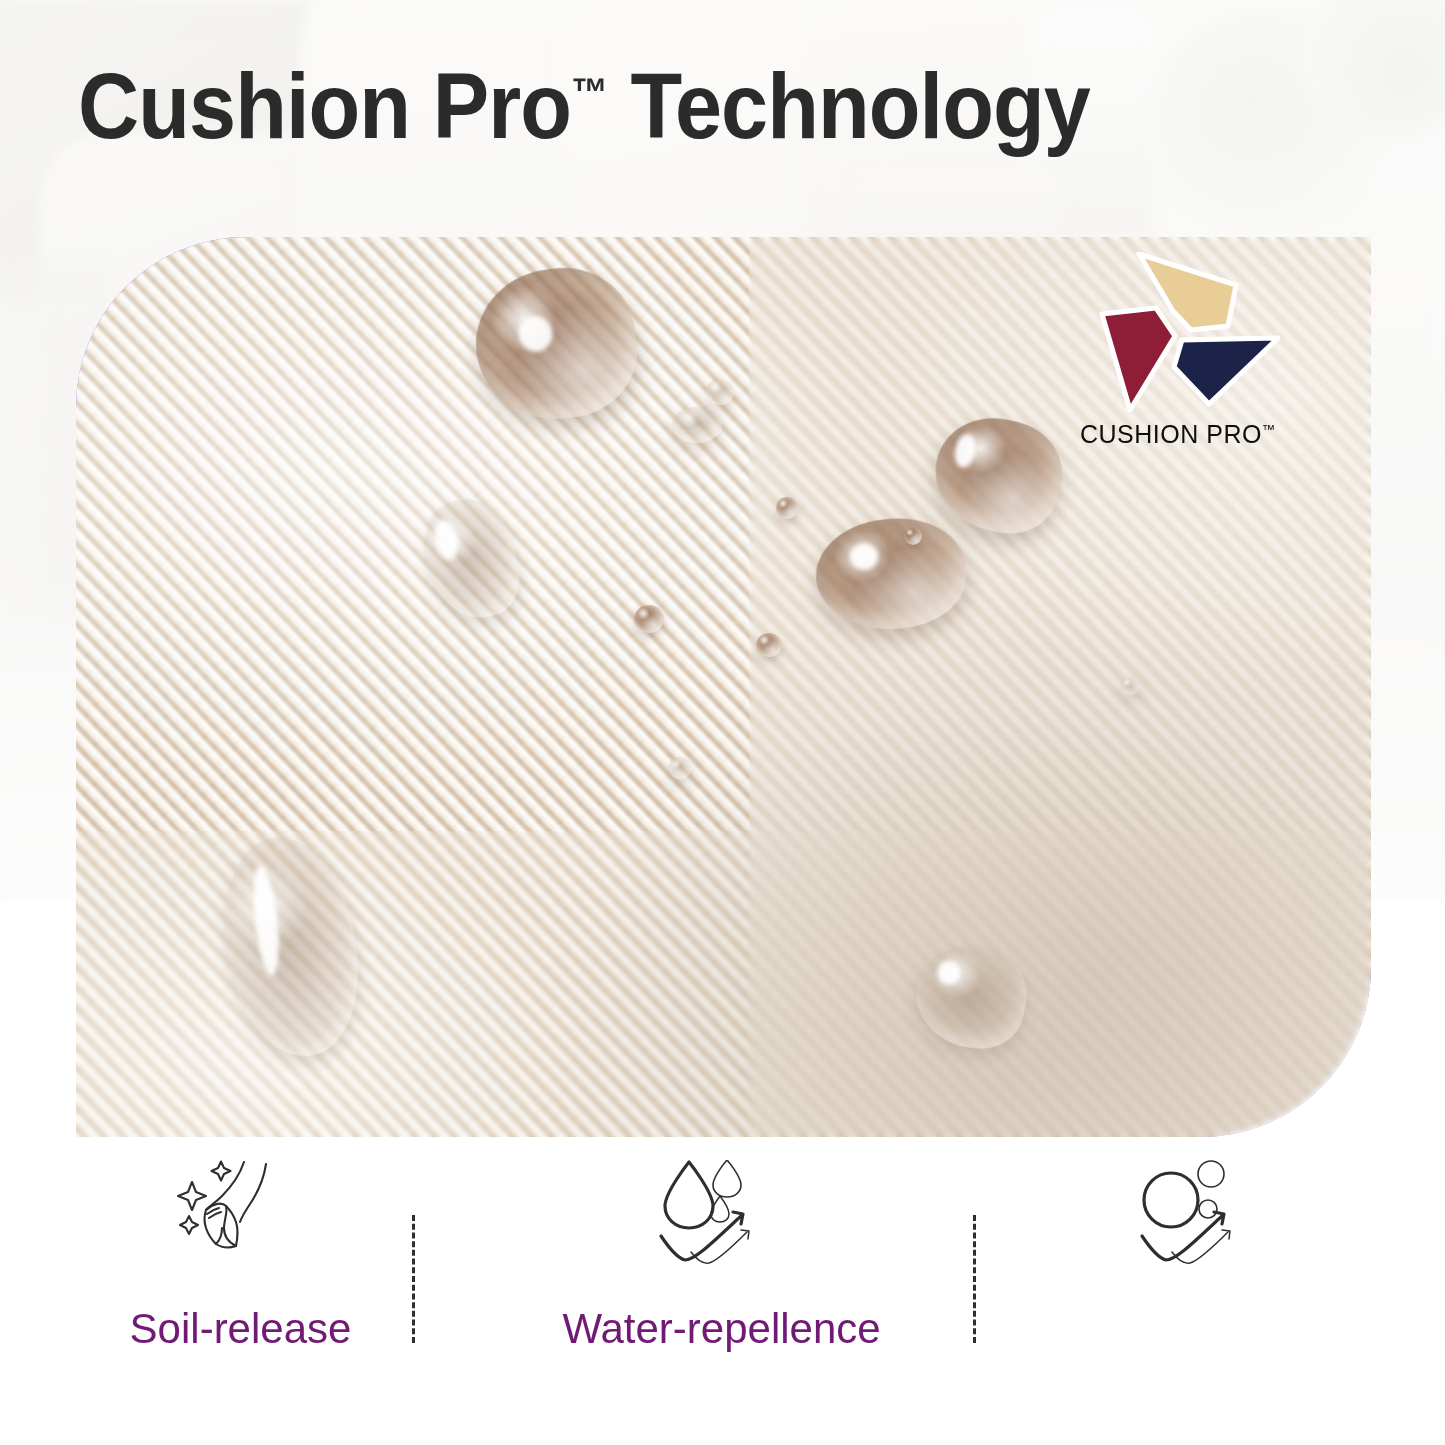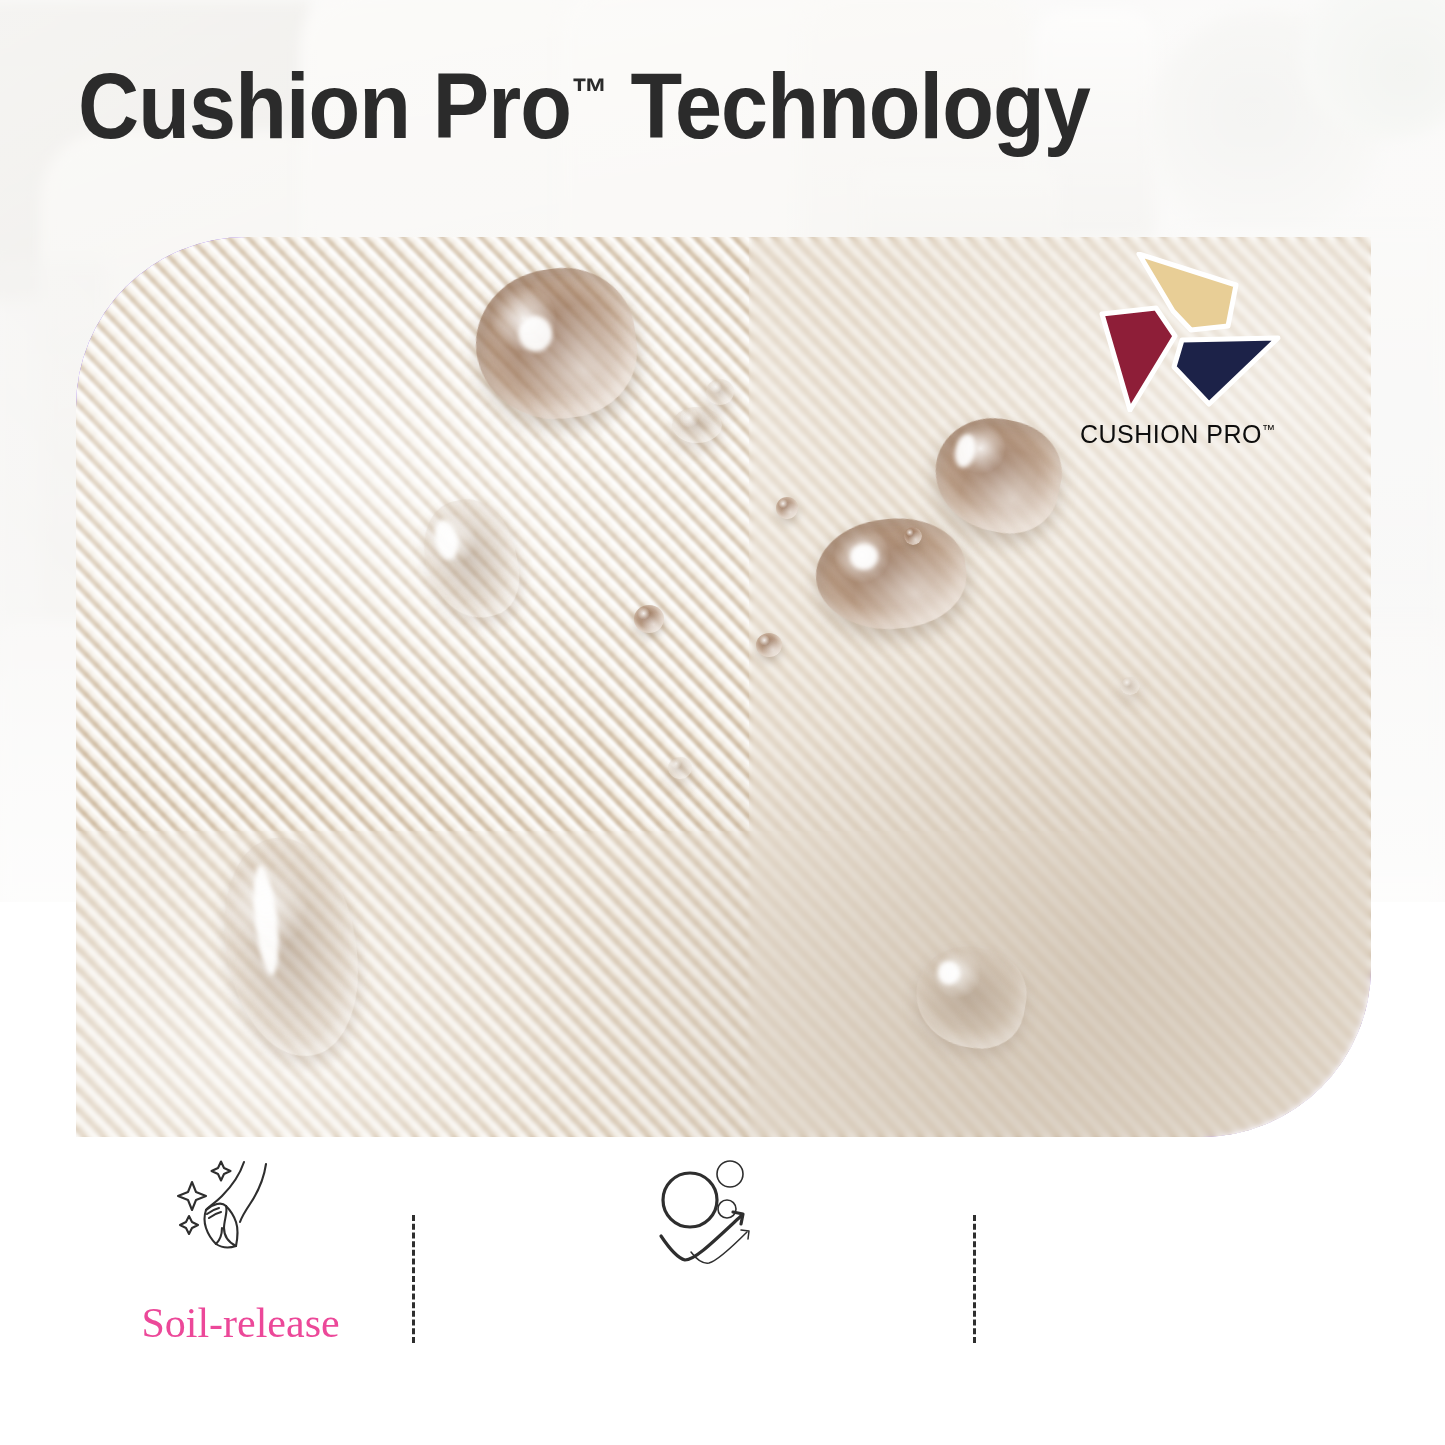--- a/index.html
+++ b/index.html
@@ -171,25 +171,25 @@
     z-index:8;
   }
   .feature {
     position:relative;
     width:481px;
     display:flex; flex-direction:column;
     align-items:center;
   }
   .feature-icon { width:150px; height:115px; }
   .feature-label {
-    margin-top:24px;
-    font-family:Liberation Serif, serif;
+    margin-top:30px;
+    font-family:Liberation Sans, sans-serif;
     font-size:42px;
     font-weight:400;
-    color:#ec4899;
+    color:#701a75;
     white-space:nowrap;
   }
   .divider {
     position:absolute; top:55px;
     width:0; height:128px;
     border-left:3px dashed #2e2e2e;
     z-index:9;
   }
   #div1 { left:412px; }
   #div2 { left:973px; }
@@ -284,35 +284,52 @@
         <path d="M41 54 C45 51 49 49 53 48"></path>
         <path d="M43 58 C47 55 51 53 55 52"></path>
 
         <path d="M40 50 C38 56 38 62 40 68 C42 74 46 80 50 84 C56 88 64 88 70 86 C62 82 58 76 58 68 C58 60 62 52 60 46"></path>
         <path d="M60 46 C64 50 68 56 70 62 C72 68 72 76 70 86"></path>
         <path d="M50 84 C54 80 56 74 56 68"></path>
       </svg>
       <div class="feature-label">Soil-release</div>
     </div>
 
-
     <div class="feature">
       <svg class="feature-icon" viewBox="0 0 150 115" fill="none" stroke="#2e2e2e" stroke-linecap="round" stroke-linejoin="round">
 
-        <circle cx="43" cy="40" r="27" stroke-width="3.2"></circle>
-
-        <circle cx="83" cy="14" r="13" stroke-width="1.6"></circle>
-
-        <circle cx="80" cy="49" r="9" stroke-width="1.6"></circle>
+        <path d="M42 2 C42 2 18 32 18 46 C18 59 29 68 42 68 C55 68 66 59 66 46 C66 32 42 2 42 2 Z" stroke-width="3.2"></path>
+
+        <path d="M80 0 C80 0 66 16 66 25 C66 32 72 37 80 37 C88 37 94 32 94 25 C94 16 80 0 80 0 Z" stroke-width="1.6"></path>
+
+        <path d="M73 36 C73 36 64 48 64 54 C64 59 68 62 73 62 C78 62 82 59 82 54 C82 48 73 36 73 36 Z" stroke-width="1.5"></path>
 
         <path d="M14 76 C22 88 30 98 38 100 C48 100 66 82 94 56" stroke-width="3.2"></path>
         <path d="M86 52 L96 54 L94 64" stroke-width="3.2"></path>
 
         <path d="M44 92 C50 100 56 104 62 103 C70 101 84 88 100 72" stroke-width="1.5"></path>
         <path d="M94 70 L102 71 L101 79" stroke-width="1.5"></path>
       </svg>
+      <div class="feature-label">Water-repellence</div>
+    </div>
+
+    <div class="feature">
+      <svg class="feature-icon" viewBox="0 0 150 115" fill="none" stroke="#2e2e2e" stroke-linecap="round" stroke-linejoin="round">
+
+        <circle cx="43" cy="40" r="27" stroke-width="3.2"></circle>
+
+        <circle cx="83" cy="14" r="13" stroke-width="1.6"></circle>
+
+        <circle cx="80" cy="49" r="9" stroke-width="1.6"></circle>
+
+        <path d="M14 76 C22 88 30 98 38 100 C48 100 66 82 94 56" stroke-width="3.2"></path>
+        <path d="M86 52 L96 54 L94 64" stroke-width="3.2"></path>
+
+        <path d="M44 92 C50 100 56 104 62 103 C70 101 84 88 100 72" stroke-width="1.5"></path>
+        <path d="M94 70 L102 71 L101 79" stroke-width="1.5"></path>
+      </svg>
     </div>
 
     <div class="divider" id="div1"></div>
     <div class="divider" id="div2"></div>
   </div>
 
 </div>
 
 </body></html>

